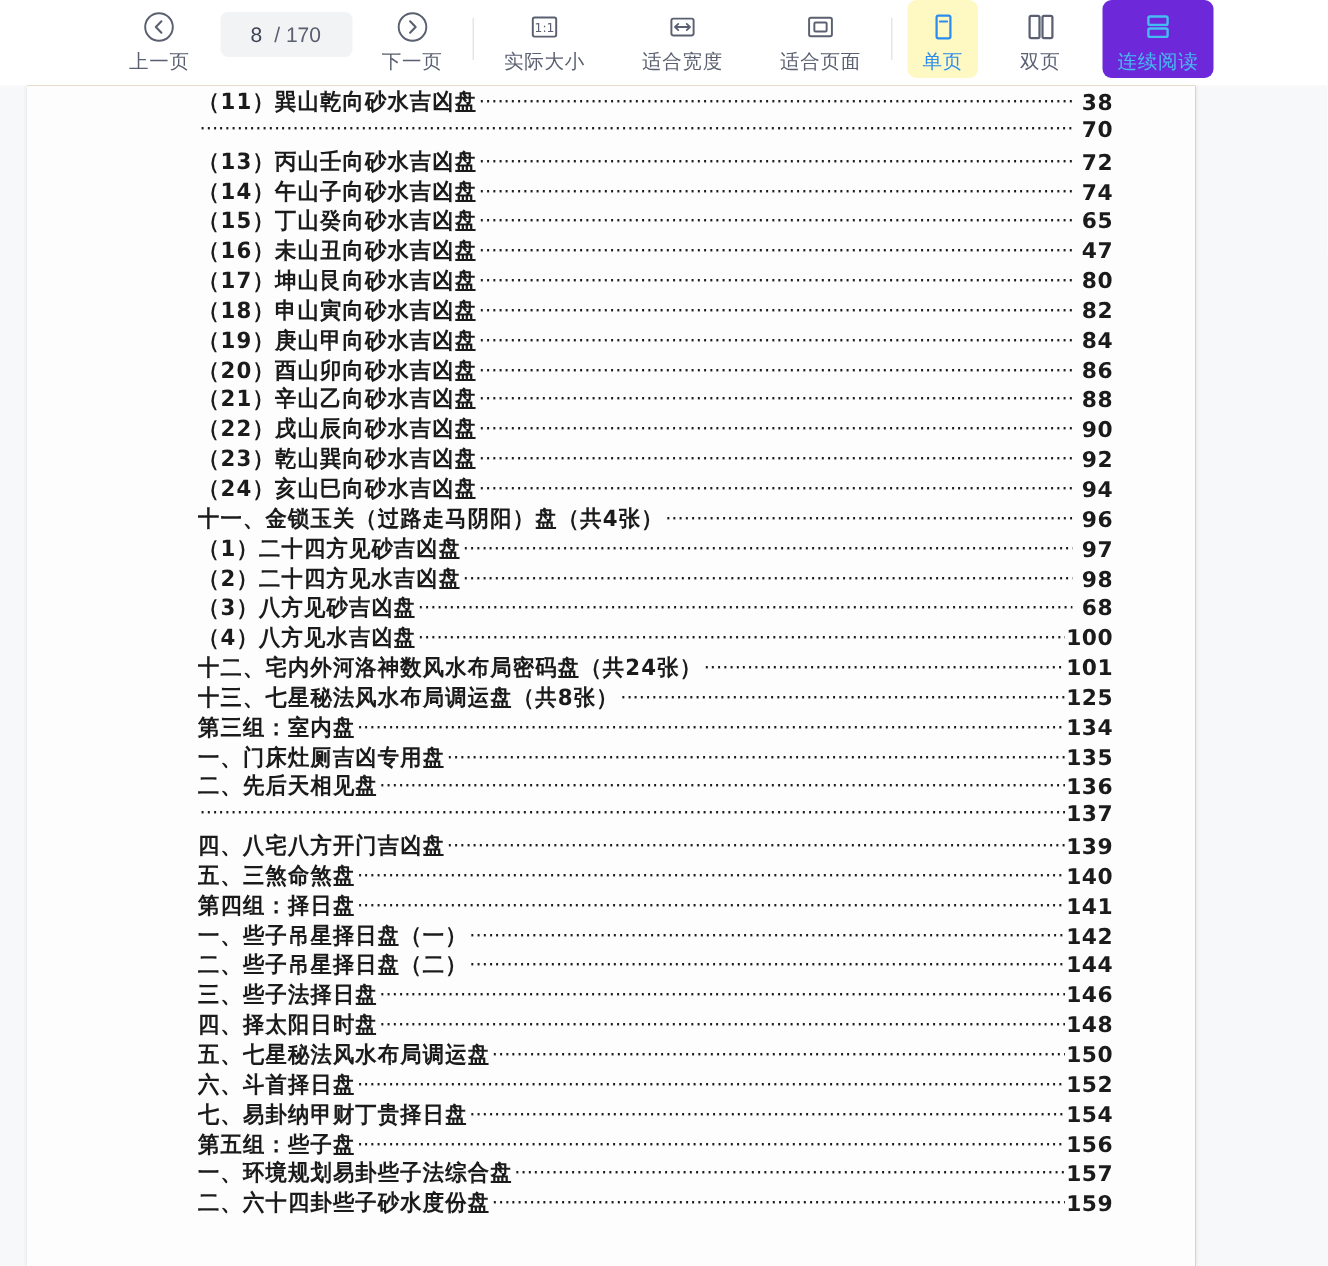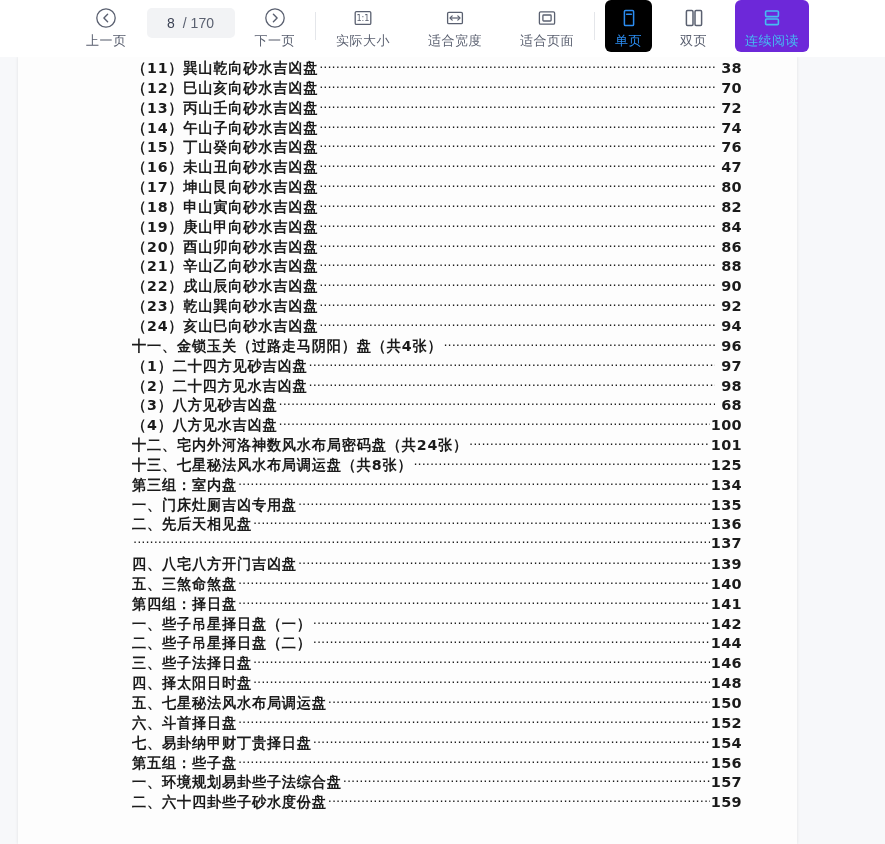--- a/index.html
+++ b/index.html
@@ -51,21 +51,21 @@
     justify-content: flex-start;
     margin-bottom: 3px;
   }
   .tb-btn .tb-lab {
     font-size: 13px;
     line-height: 15px;
     white-space: nowrap;
     letter-spacing: 0.5px;
   }
   .tb-btn.active-blue {
-    background: #000000;
+    background: #fef9c3;
     color: #2b8cf0;
   }
   .tb-btn.active-cyan {
     background: #6d28d9;
     color: #45bdf2;
   }
 
   .page-ind {
     background: #f2f3f5;
     border-radius: 5px;
@@ -280,38 +280,37 @@
 <div class="viewer">
   <div class="page-sheet">
     <div class="page-scan">
       <div class="toc" id="toc-container">
           <div class="toc-row">
             <span class="t-title">（11）巽山乾向砂水吉凶盘</span>
             <span class="t-dots">····························································································································································································································</span>
             <span class="t-page">38</span>
           </div>
           <div class="toc-row">
-            <span class="t-title">（12）巳山亥向砂水吉凶盘</span>
             <span class="t-dots">····························································································································································································································</span>
             <span class="t-page">70</span>
           </div>
           <div class="toc-row">
             <span class="t-title">（13）丙山壬向砂水吉凶盘</span>
             <span class="t-dots">····························································································································································································································</span>
             <span class="t-page">72</span>
           </div>
           <div class="toc-row">
             <span class="t-title">（14）午山子向砂水吉凶盘</span>
             <span class="t-dots">····························································································································································································································</span>
             <span class="t-page">74</span>
           </div>
           <div class="toc-row">
             <span class="t-title">（15）丁山癸向砂水吉凶盘</span>
             <span class="t-dots">····························································································································································································································</span>
-            <span class="t-page">76</span>
+            <span class="t-page">65</span>
           </div>
           <div class="toc-row">
             <span class="t-title">（16）未山丑向砂水吉凶盘</span>
             <span class="t-dots">····························································································································································································································</span>
             <span class="t-page">47</span>
           </div>
           <div class="toc-row">
             <span class="t-title">（17）坤山艮向砂水吉凶盘</span>
             <span class="t-dots">····························································································································································································································</span>
             <span class="t-page">80</span>

